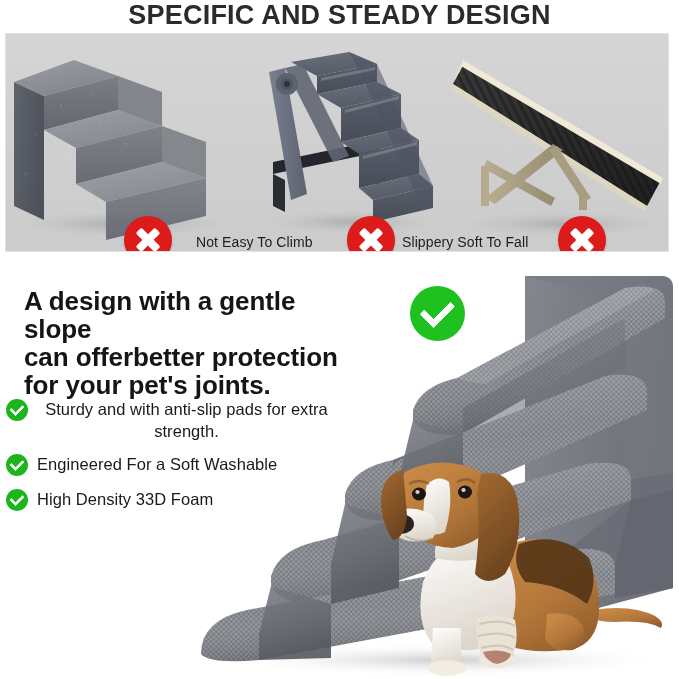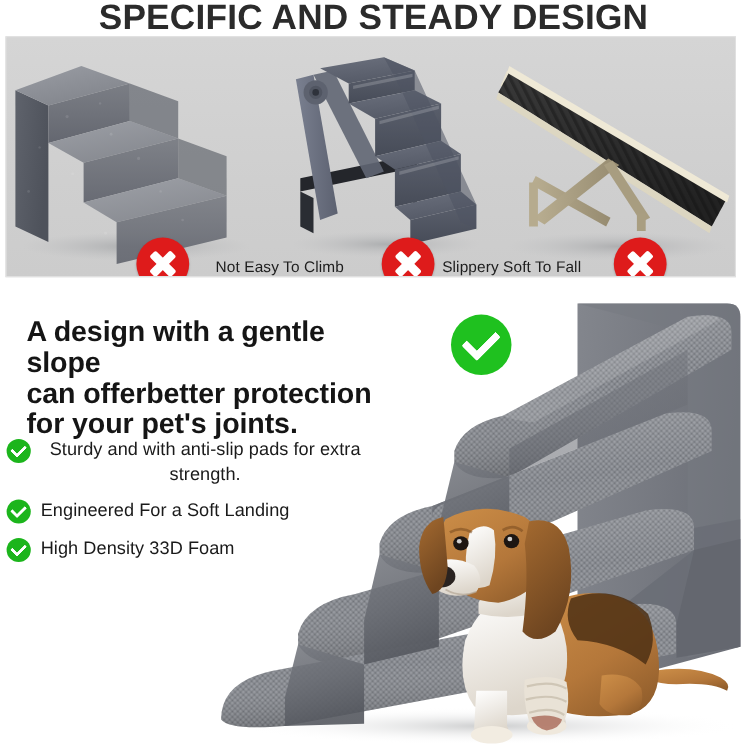--- a/index.html
+++ b/index.html
@@ -20,21 +20,21 @@
     background: #ffffff;
   }
 
   
   .header-title {
     position: absolute;
     left: 0;
     top: 0px;
     width: 679px;
     text-align: center;
-    font-size: 32px;
+    font-size: 27px;
     font-weight: bold;
     letter-spacing: 0.2px;
     color: #2b2b2b;
     line-height: 30px;
     white-space: nowrap;
   }
 
   
   .top-panel {
     position: absolute;
@@ -490,21 +490,21 @@
     <div class="bullet">
       <span class="badge-check">
           <span class="tick"></span>
         </span>
       <span class="bullet-text">Sturdy and with anti-slip pads for extra strength.</span>
     </div>
     <div class="bullet">
       <span class="badge-check">
           <span class="tick"></span>
         </span>
-      <span class="bullet-text">Engineered For a Soft Landing</span>
+      <span class="bullet-text">Engineered For a Soft Washable</span>
     </div>
     <div class="bullet">
       <span class="badge-check">
           <span class="tick"></span>
         </span>
       <span class="bullet-text">High Density 33D Foam</span>
     </div>
   </div>
 
 </div>

